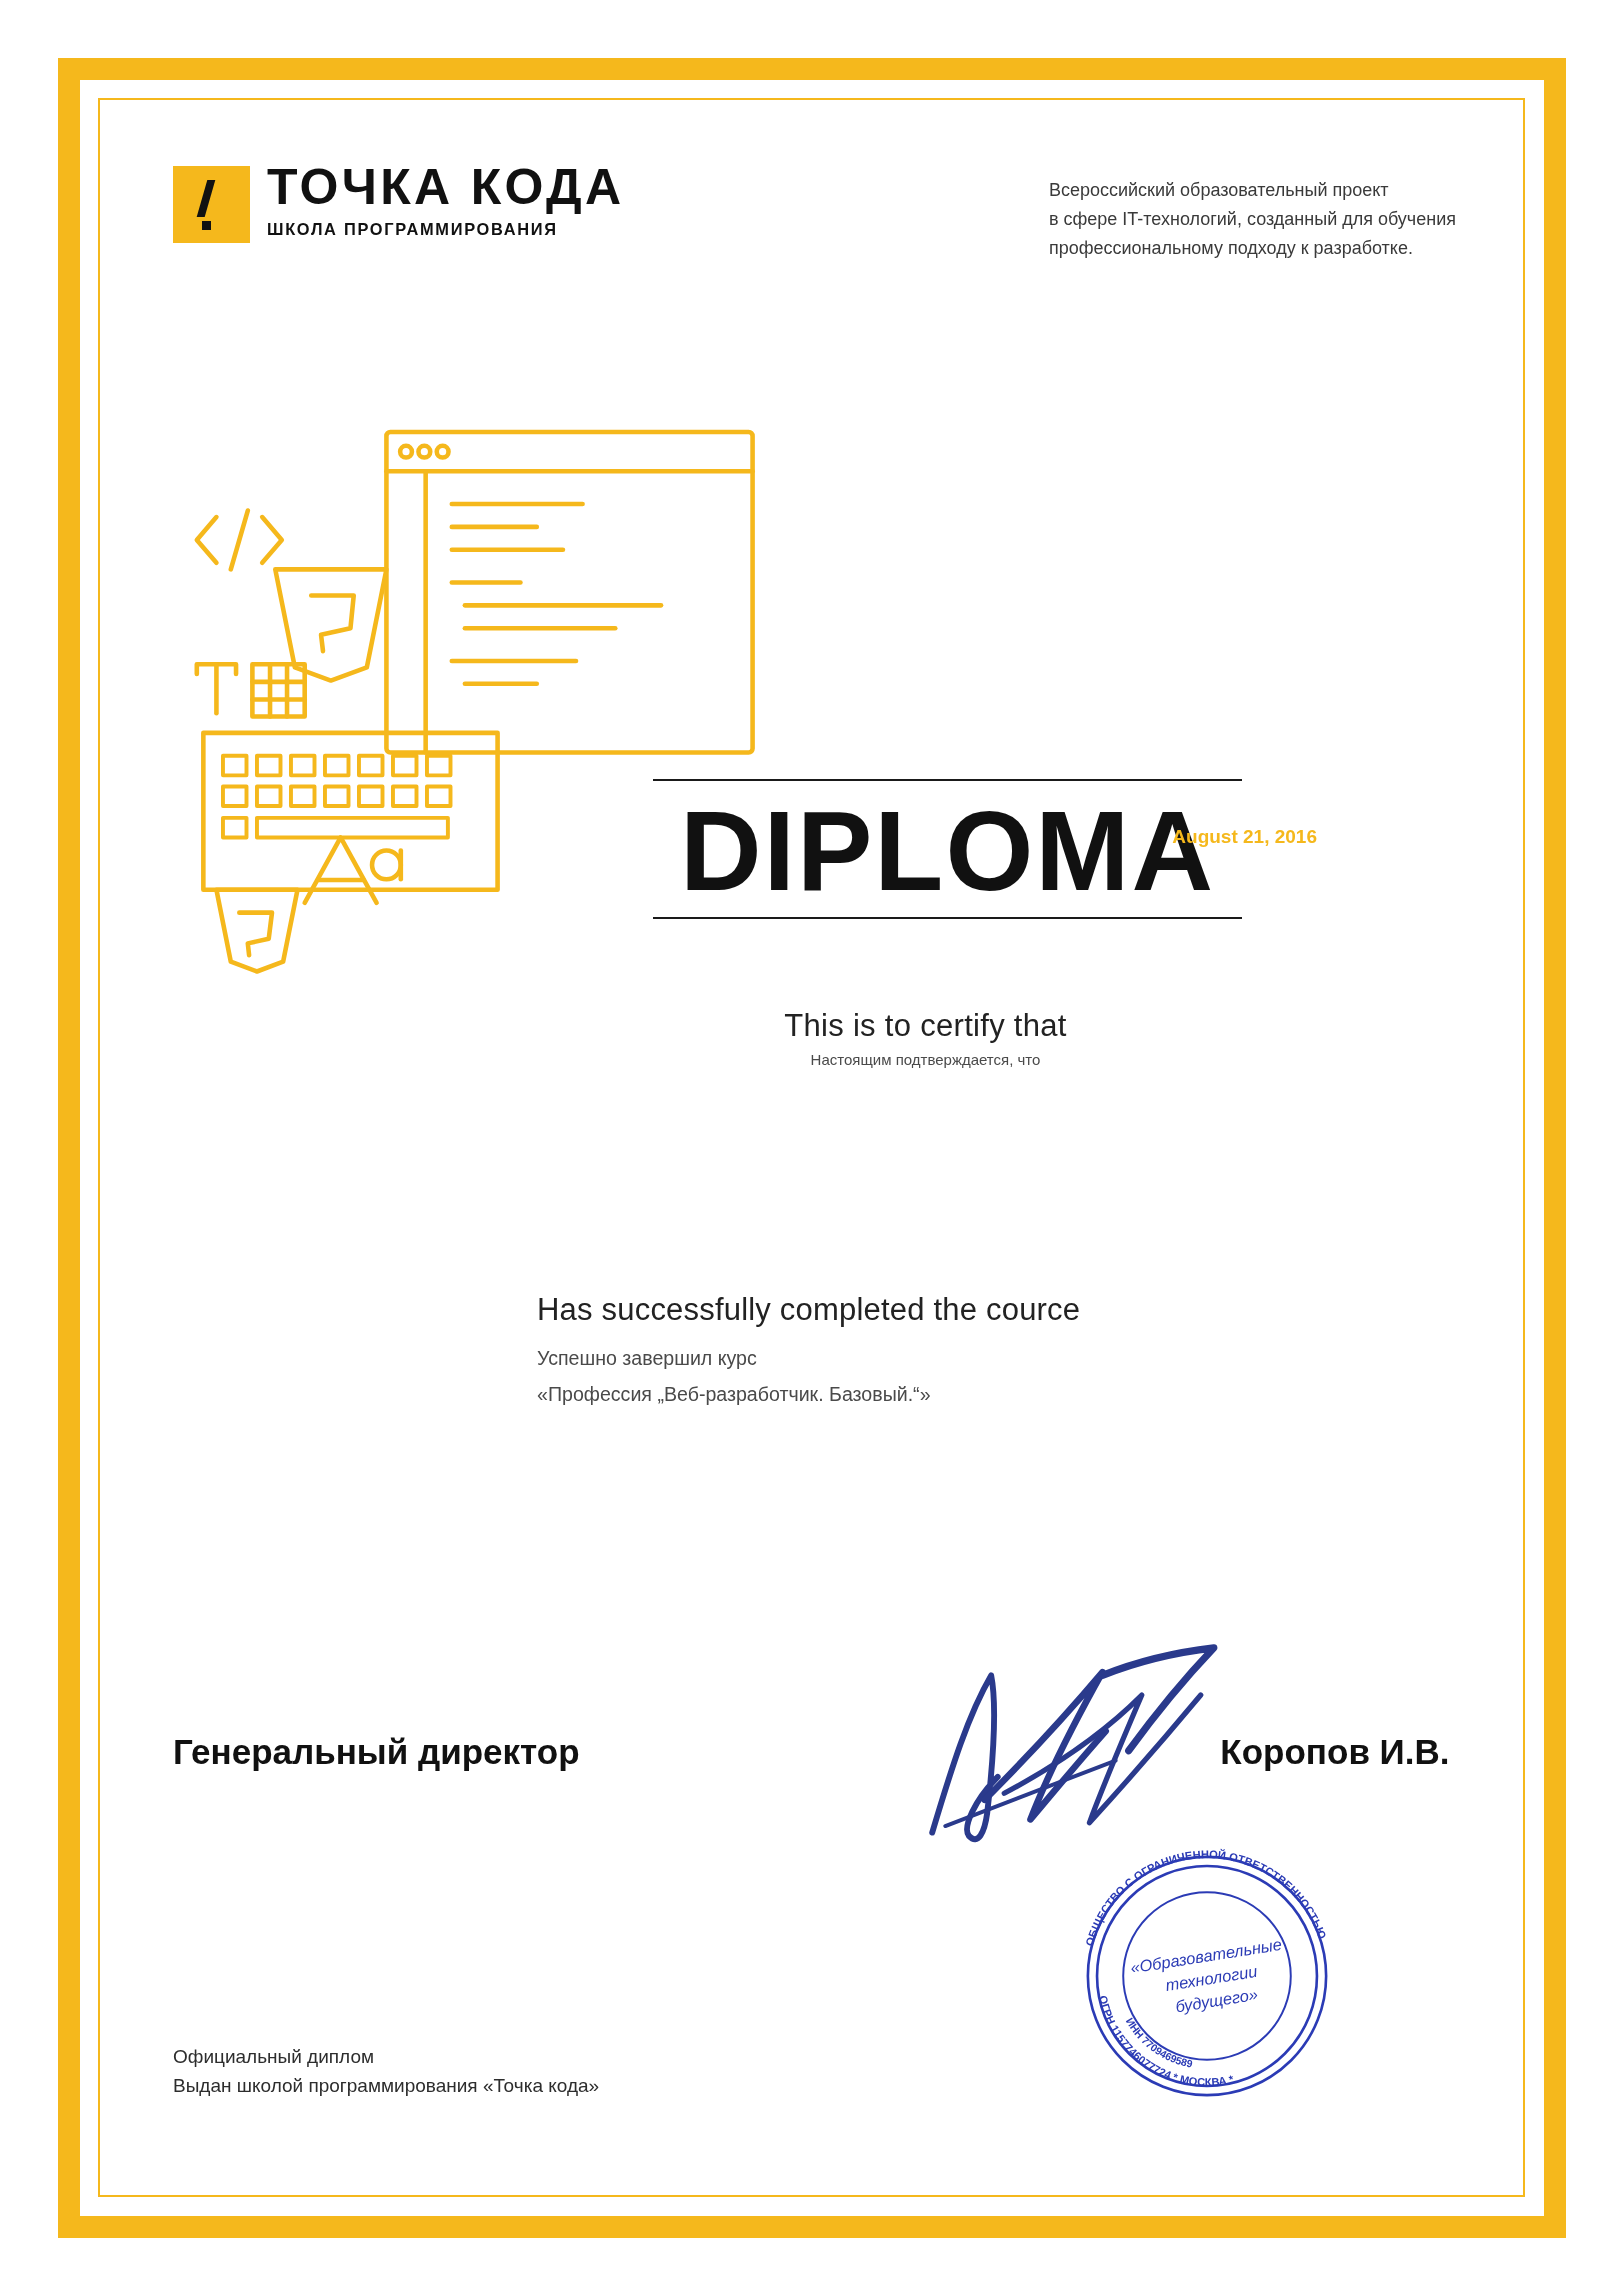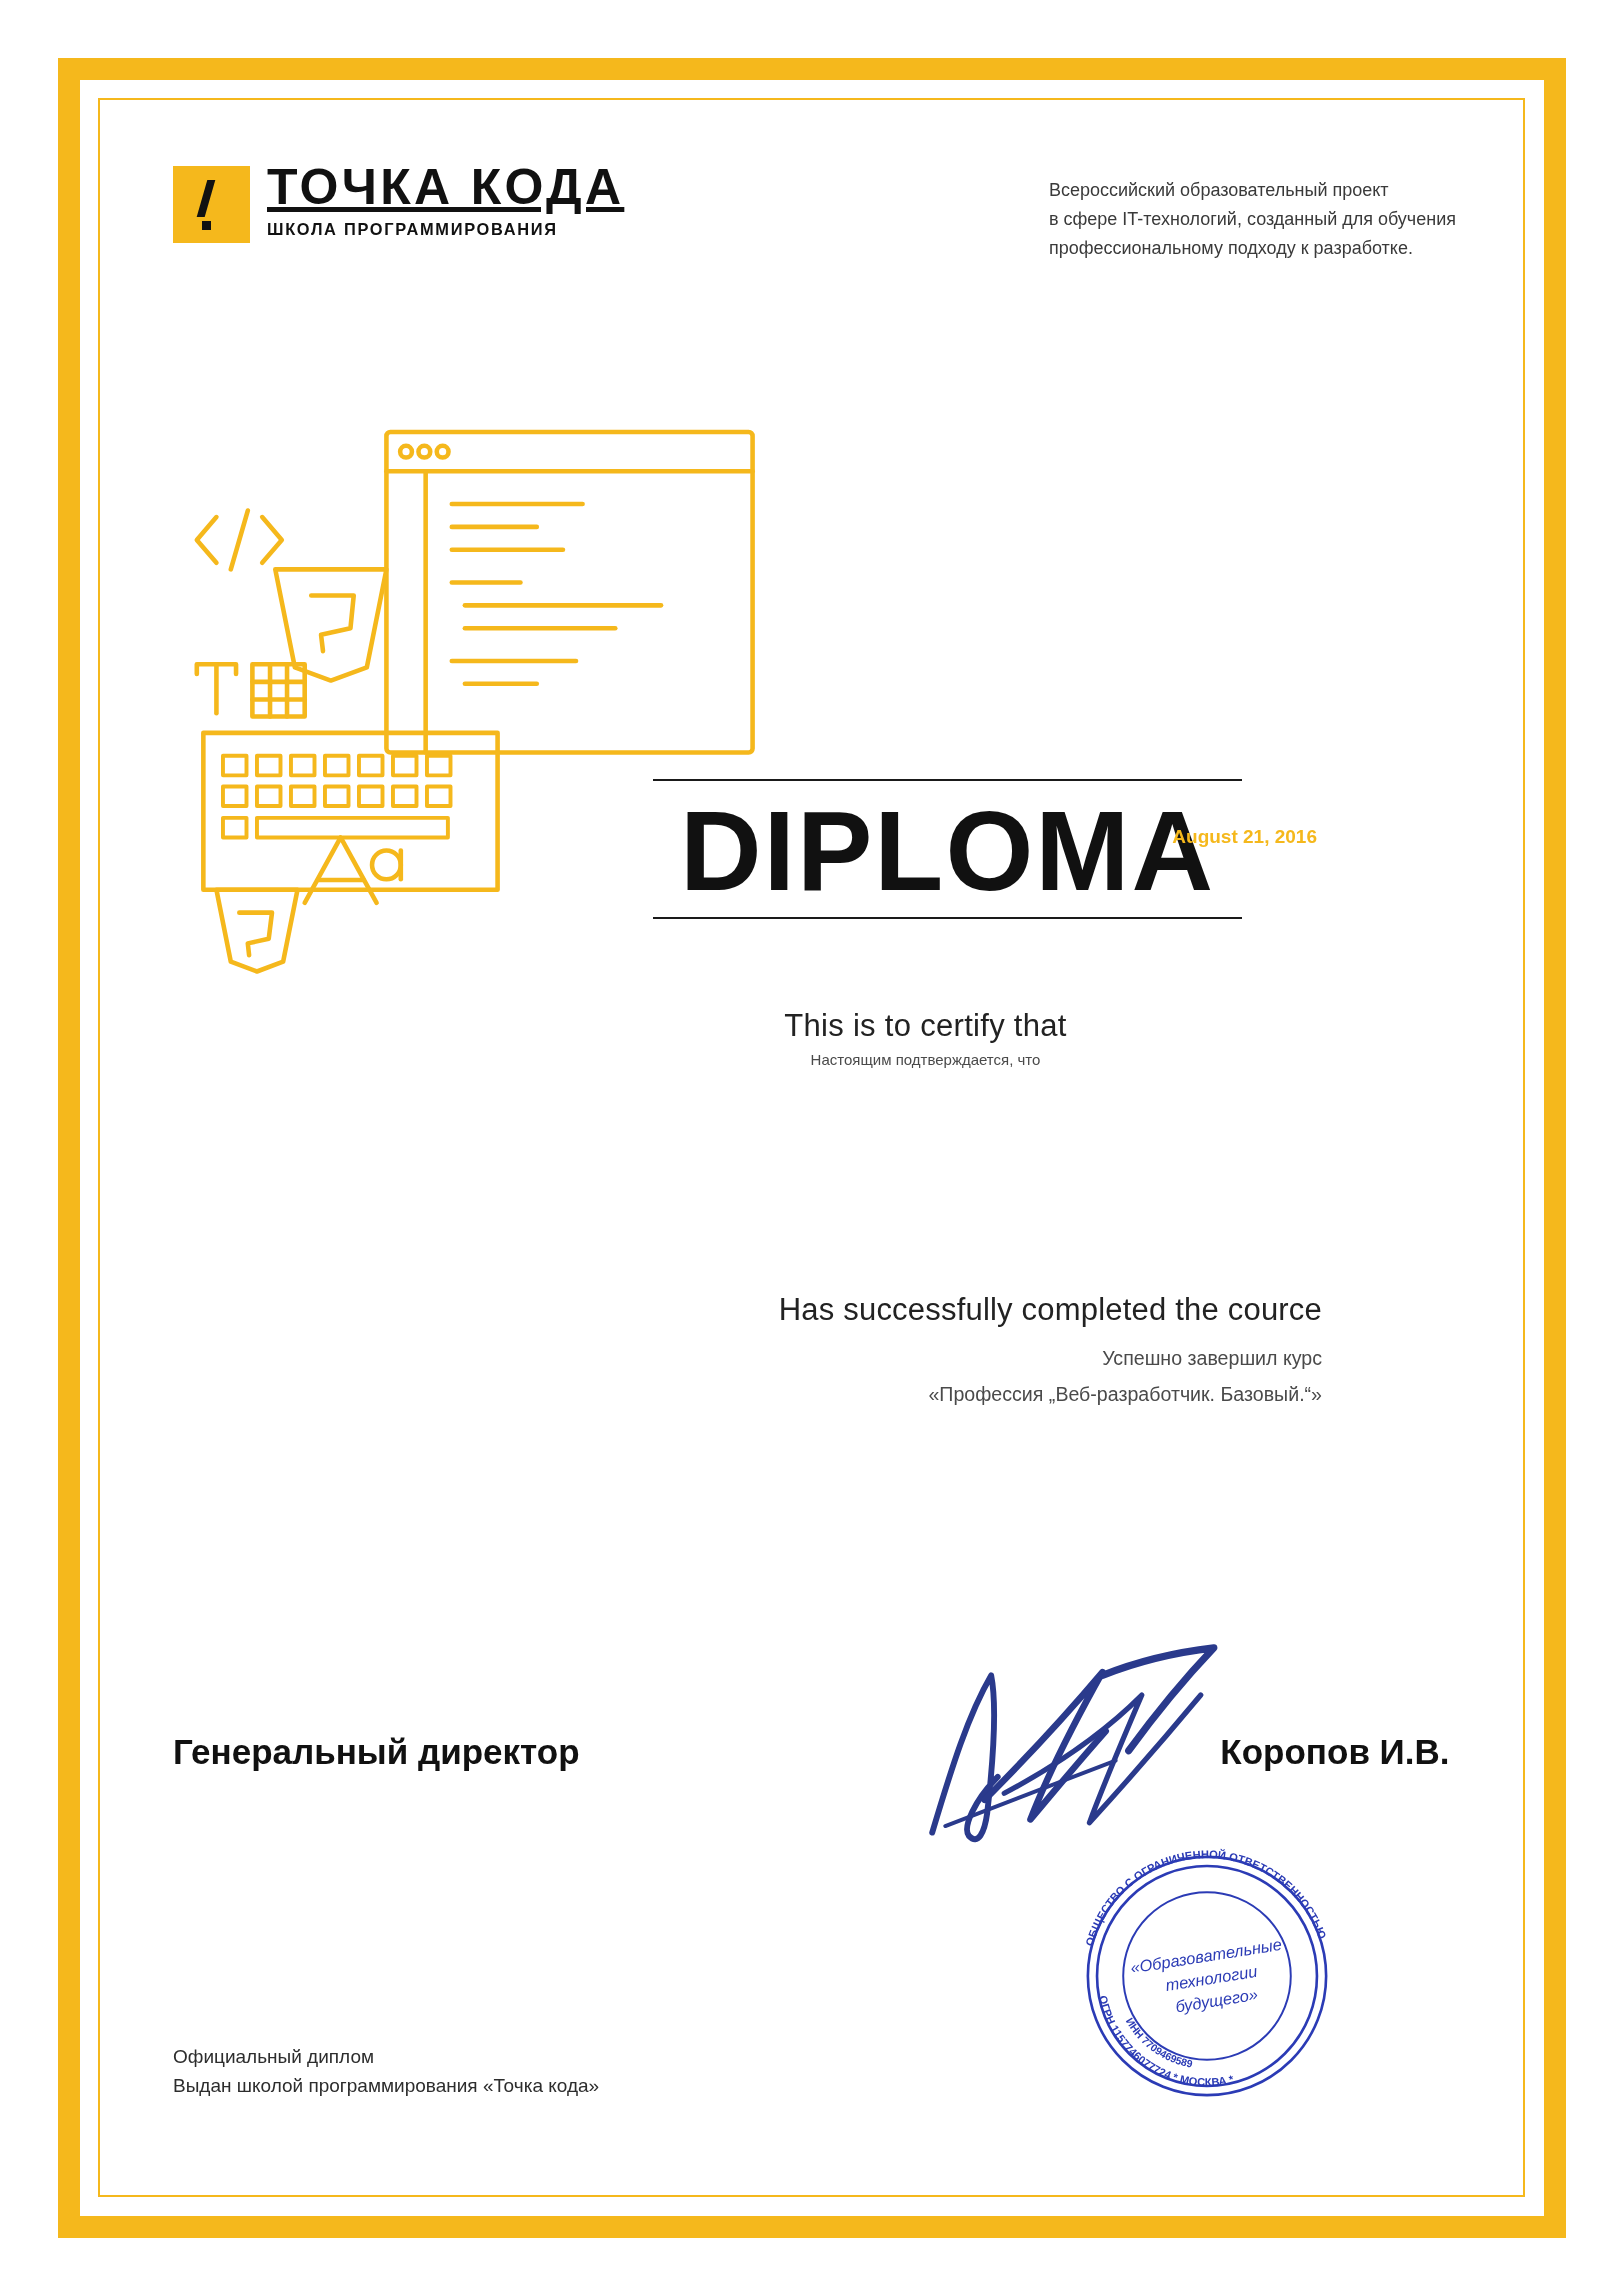--- a/index.html
+++ b/index.html
@@ -86,21 +86,20 @@
   .brand-text {
     margin-left: 17px;
   }
   .brand-title {
     font-size: 50px;
     font-weight: bold;
     letter-spacing: 3.3px;
     line-height: 1;
     color: #111;
     white-space: nowrap;
-    text-decoration: underline;
   }
   .brand-sub {
     margin-top: 7.9px;
     font-size: 16.4px;
     font-weight: bold;
     letter-spacing: 1.7px;
     color: #111;
     white-space: nowrap;
   }
   .header-desc {
@@ -169,21 +168,21 @@
     margin-top: 6.5px;
     font-size: 15px;
     color: #4a4a4a;
   }
 
   .course {
     position: absolute;
     left: 537px;
     top: 1292px;
     width: 785px;
-    text-align: right;
+    text-align: left;
   }
   .course-en {
     font-size: 31px;
     color: #222;
     letter-spacing: 0.2px;
   }
   .course-en-name {
     margin-top: 7.9px;
     font-size: 31px;
     font-weight: bold;

